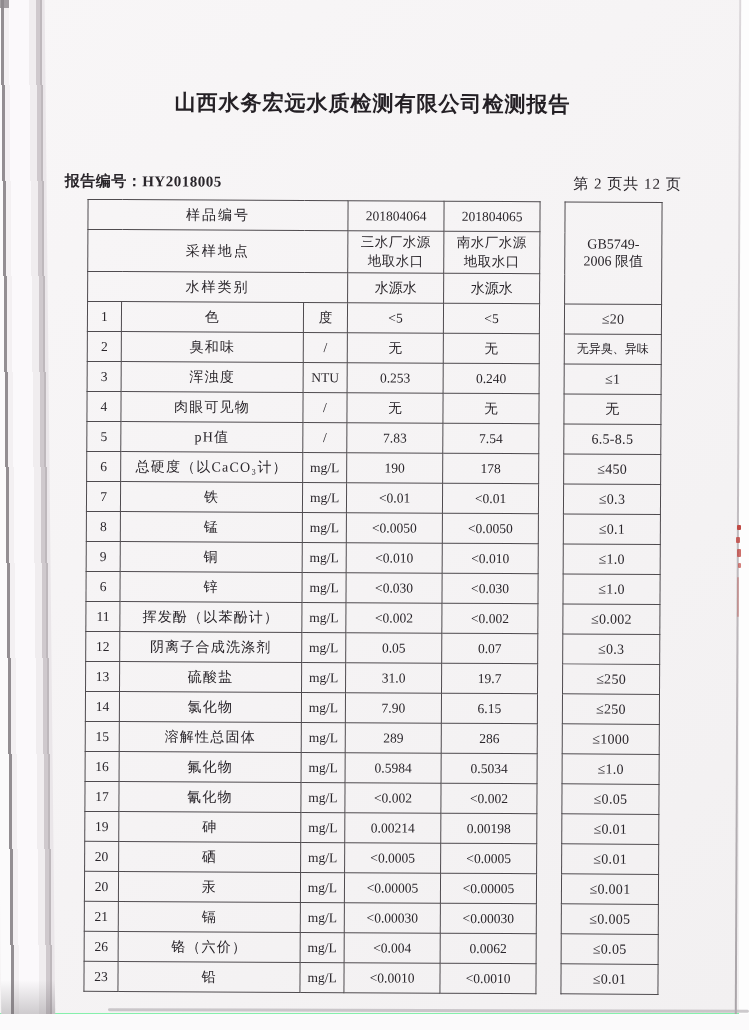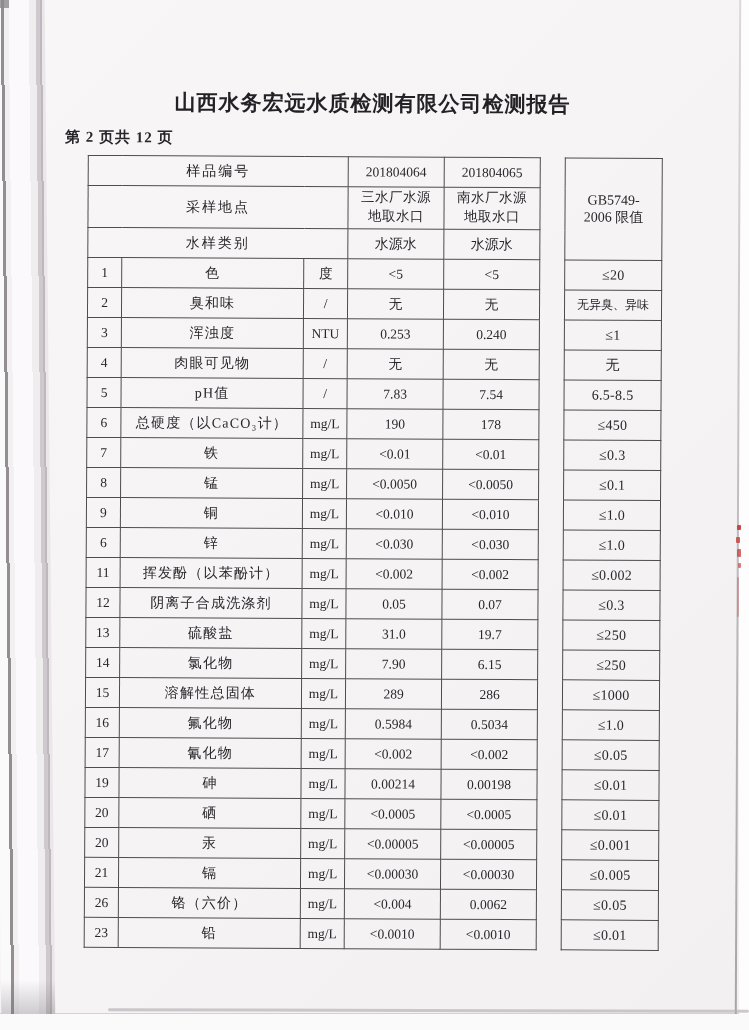--- a/index.html
+++ b/index.html
@@ -2,21 +2,21 @@
 <html><head>
 <meta charset="utf-8">
 <style>
   html,body{margin:0;padding:0;}
   body{
     width:749px;height:1030px;overflow:hidden;
     background:#fdfdfd;
     font-family:"Liberation Serif","DejaVu Serif",serif;
     color:#29252a;
   }
-  .scan{position:relative;width:749px;height:1030px;overflow:hidden;background:#bef264;}
+  .scan{position:relative;width:749px;height:1030px;overflow:hidden;background:#86efac;}
 
   
   .paper{
     position:absolute;left:0;top:0;width:741px;height:1013px;
     background:linear-gradient(135deg,#f8f6f7 0%,#f5f3f4 55%,#f2f0f1 100%);
   }
   
   .left-stack{
     position:absolute;left:-4px;top:-10px;bottom:-10px;width:54px;
     transform:rotate(-0.6deg);
@@ -67,41 +67,41 @@
   .doc-title{
     margin:88px 0 0 0;text-align:center;
     font-family:"Liberation Sans","DejaVu Sans",sans-serif;
     font-weight:bold;font-size:21px;letter-spacing:1px;color:#242025;
   }
   .meta-row{
     display:flex;justify-content:space-between;align-items:baseline;
     margin:12px 0 0 15px;width:627px;
   }
   .report-no{font-weight:bold;font-size:15px;letter-spacing:.5px;}
-  .page-indicator{font-weight:bold;font-size:15px;letter-spacing:1px;padding-right:10px;}
+  .page-indicator{font-weight:normal;font-size:15px;letter-spacing:1px;padding-right:10px;margin-top:44px;}
 
   
   .table-wrap{margin:8px 0 0 38px;}
   table.report{
     border-collapse:collapse;table-layout:fixed;width:574px;
     font-size:14px;color:#2a262b;
   }
   table.report td{
     border:1px solid #4f4b4f;padding:0;text-align:center;vertical-align:middle;
     overflow:hidden;white-space:nowrap;
   }
   table.report td.gap{border:none;background:transparent;}
   tr.h1{height:30px;} tr.h2{height:42px;} tr.h3{height:30px;}
   tbody tr{height:30px;}
   td.item-cell{text-align:left;padding-left:12px;letter-spacing:1.2px;}
   td.head-label{letter-spacing:2px;}
   td.unit-cell{font-size:13.5px;}
   td.num-cell{font-size:13.5px;}
   td.two-line{line-height:1.35;font-size:13.5px;letter-spacing:.5px;}
-  td.two-line span{display:block;font-family:Liberation Mono, monospace;}
+  td.two-line span{display:block;}
   td.limit-head{line-height:1.2;}
   td.limit-head span{display:block;}
   td.limit-head span:first-child{}
   td.limit-cell{letter-spacing:.3px;}
   tbody tr:nth-of-type(2) td.limit-cell{font-size:12px;letter-spacing:0;}
 </style>
 </head>
 <body>
 
 <div class="scan">
@@ -117,20 +117,21 @@
       <i></i>
       <i></i>
       <i></i>
       <i></i>
     </div>
 
   <div class="content">
     <div class="doc-title">山西水务宏远水质检测有限公司检测报告</div>
 
     <div class="meta-row">
+      <div class="report-no"><span>报告编号：</span><span>HY2018005</span></div>
       <div class="page-indicator">第 2 页共 12 页</div>
     </div>
 
     <div class="table-wrap">
       <table class="report">
         <colgroup>
           <col style="width:34px">
             <col style="width:182px">
             <col style="width:44px">
           <col style="width:96px">

